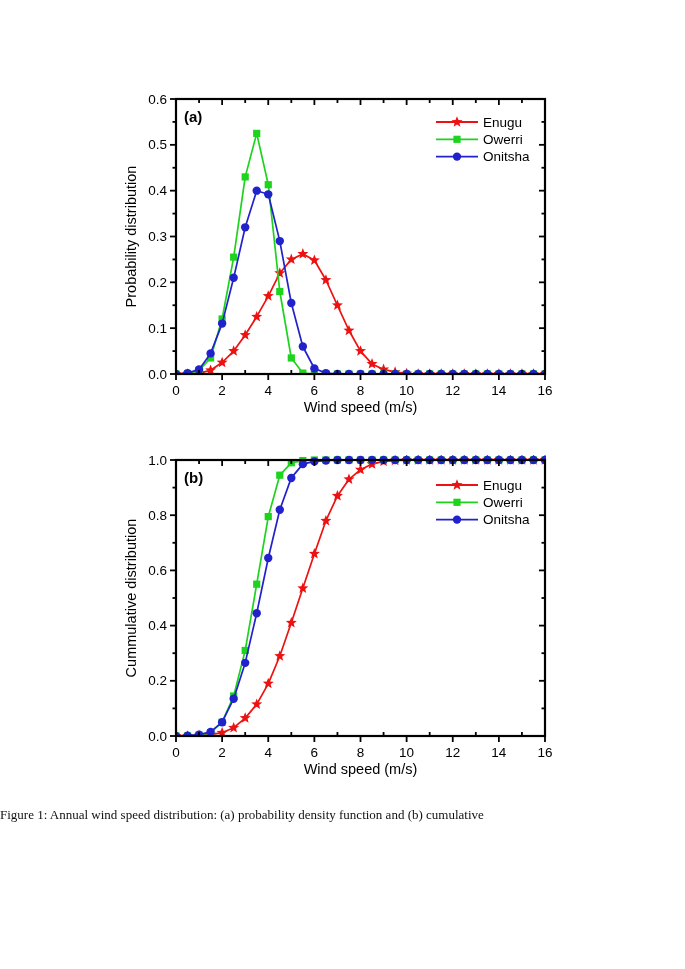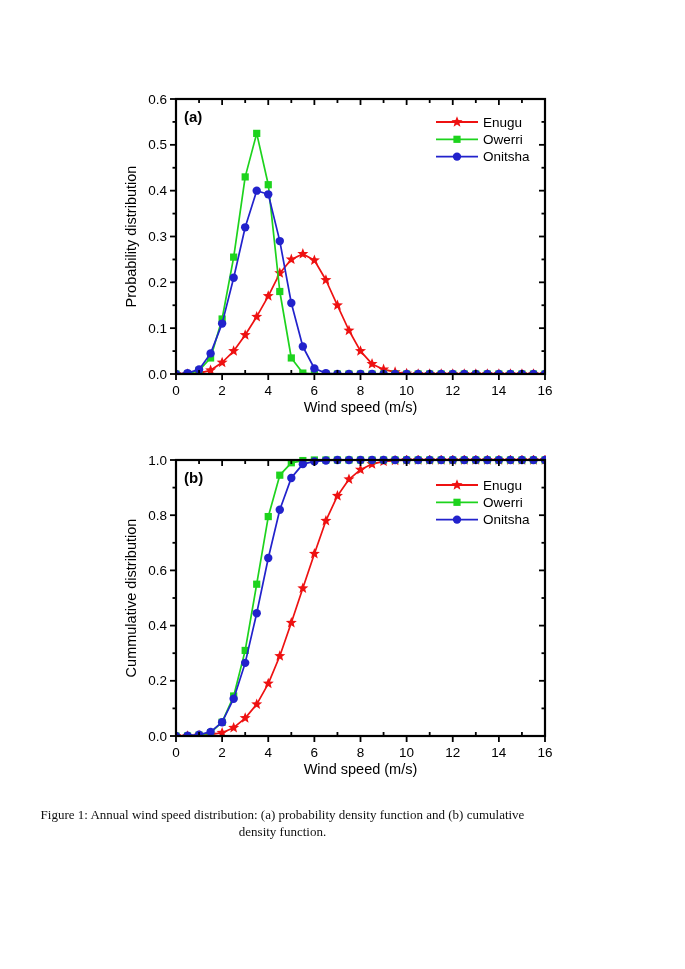--- a/index.html
+++ b/index.html
@@ -1,20 +1,20 @@
 <!DOCTYPE html>
 <html><head>
 <meta charset="utf-8">
 <style>
   html,body{margin:0;padding:0;background:#ffffff;}
   #page{position:relative;width:685px;height:969px;background:#ffffff;overflow:hidden;
         font-family:"Liberation Sans",sans-serif;}
   #figure-canvas{position:absolute;left:0;top:0;}
   svg text{font-family:"Liberation Sans",sans-serif;fill:#000;}
-  #caption{position:absolute;left:0;top:806px;width:565px;text-align:center;
+  #caption{position:absolute;left:0;top:806px;width:565px;text-align:left;
            font-family:"Liberation Serif",serif;font-size:13px;line-height:17px;color:#111;}
 </style>
 </head>
 <body>
 
 <div id="page">
   <svg id="figure-canvas" width="685" height="969" viewBox="0 0 685 969">
     <g>
         <defs>
           <clipPath id="clip0">
@@ -434,15 +434,14 @@
           <g>
             <line x1="436" y1="519.6" x2="478" y2="519.6" stroke="#2222cc" stroke-width="1.8"></line>
             <circle cx="457" cy="519.6" r="4.2" fill="#2222cc"></circle>
             <text x="483" y="524.1" font-size="13.5" text-anchor="start">Onitsha</text>
           </g>
         </g>
       </g>
   </svg>
   <div id="caption">
     <div>Figure 1: Annual wind speed distribution: (a) probability density function and (b) cumulative</div>
-    <div>density function.</div>
   </div>
 </div>
 
 </body></html>

